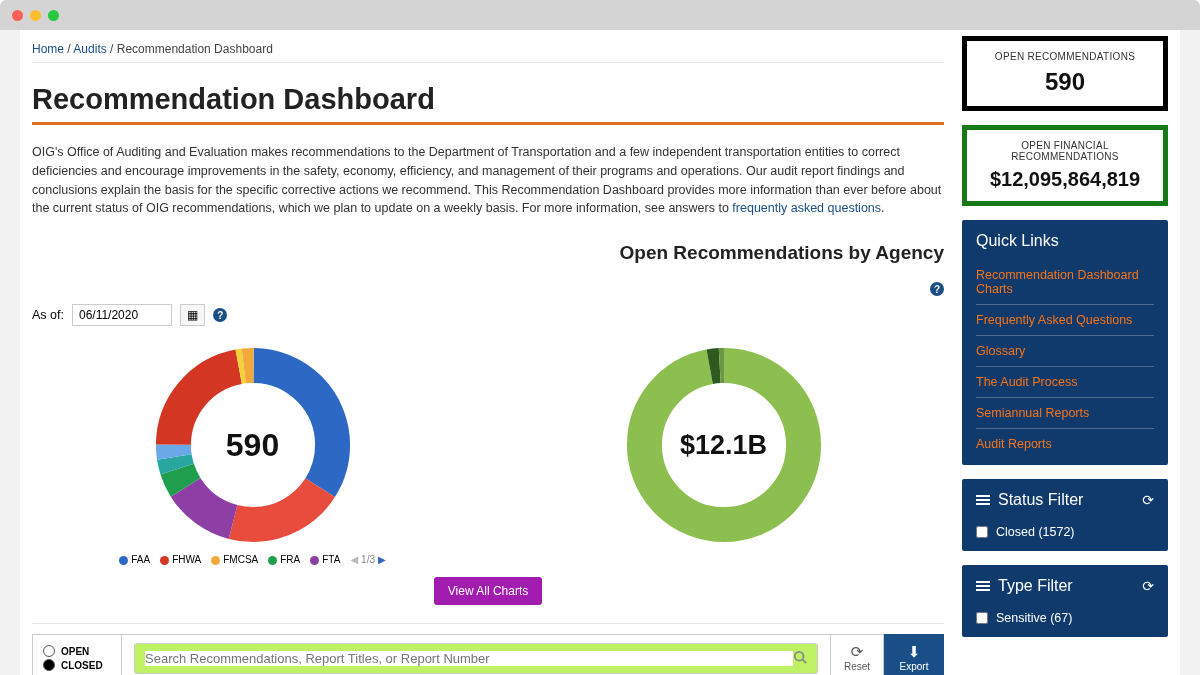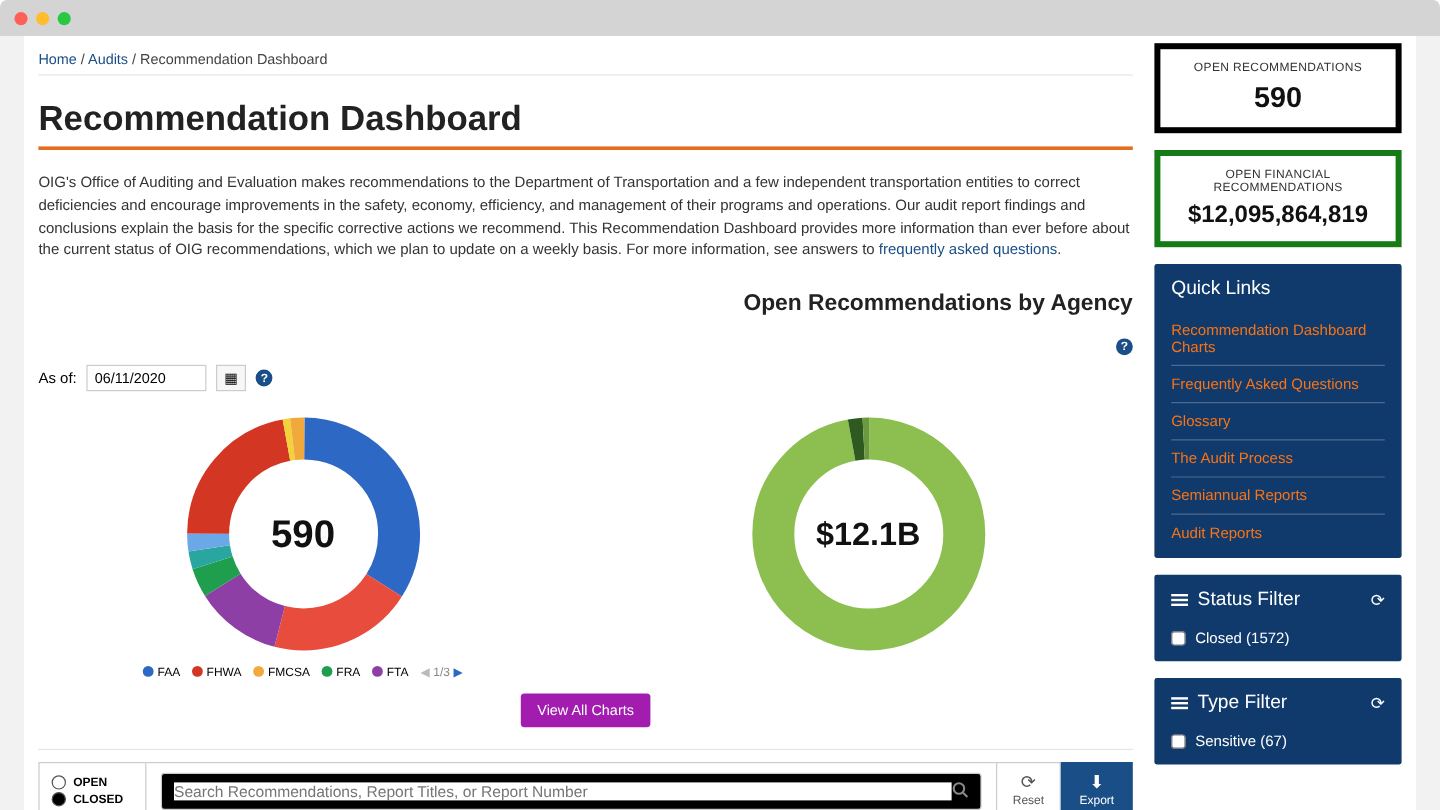--- a/index.html
+++ b/index.html
@@ -50,21 +50,21 @@
 
   hr.soft { border:none; border-top:1px solid #e5e5e5; margin:18px 0 10px 0;}
 
   .search-bar { display:flex; align-items:stretch; gap:0; }
   .oc-box { border:1px solid #ccc; padding:8px 10px; width:90px;}
   .oc-box label { display:flex; align-items:center; gap:6px; font-size:10px; font-weight:700; margin:2px 0;}
   .oc-box input[type=radio]{ appearance:none; width:12px; height:12px; border:1px solid #555; border-radius:50%; }
   .oc-box input[type=radio].filled { background:#000; }
 
   .search-mid { flex:1; border-top:1px solid #ccc; border-bottom:1px solid #ccc; display:flex; align-items:center; padding:0 12px; }
-  .search-input-wrap { flex:1; border:1px solid #ccc; border-radius:3px; display:flex; align-items:center; padding:6px 10px; background:#000000;}
+  .search-input-wrap { flex:1; border:1px solid #ccc; border-radius:3px; display:flex; align-items:center; padding:6px 10px; background:#bef264;}
   .search-input-wrap input { flex:1; border:none; outline:none; font-size:13px; color:#888;}
   .search-glass { color:#888; font-size:13px; }
 
   .reset-box { width:54px; border:1px solid #ccc; display:flex; flex-direction:column; align-items:center; justify-content:center; font-size:10px; color:#555; cursor:pointer;}
   .export-box { width:60px; background:#1a4e86; color:#fff; display:flex; flex-direction:column; align-items:center; justify-content:center; font-size:10px; cursor:pointer;}
   .ico { font-size:15px; line-height:1; margin-bottom:2px;}
 
   .audit-line { font-size:13px; margin-top:10px; padding-left:10px;}
   .audit-line a { color:#1a4e86; text-decoration:none;}
 

